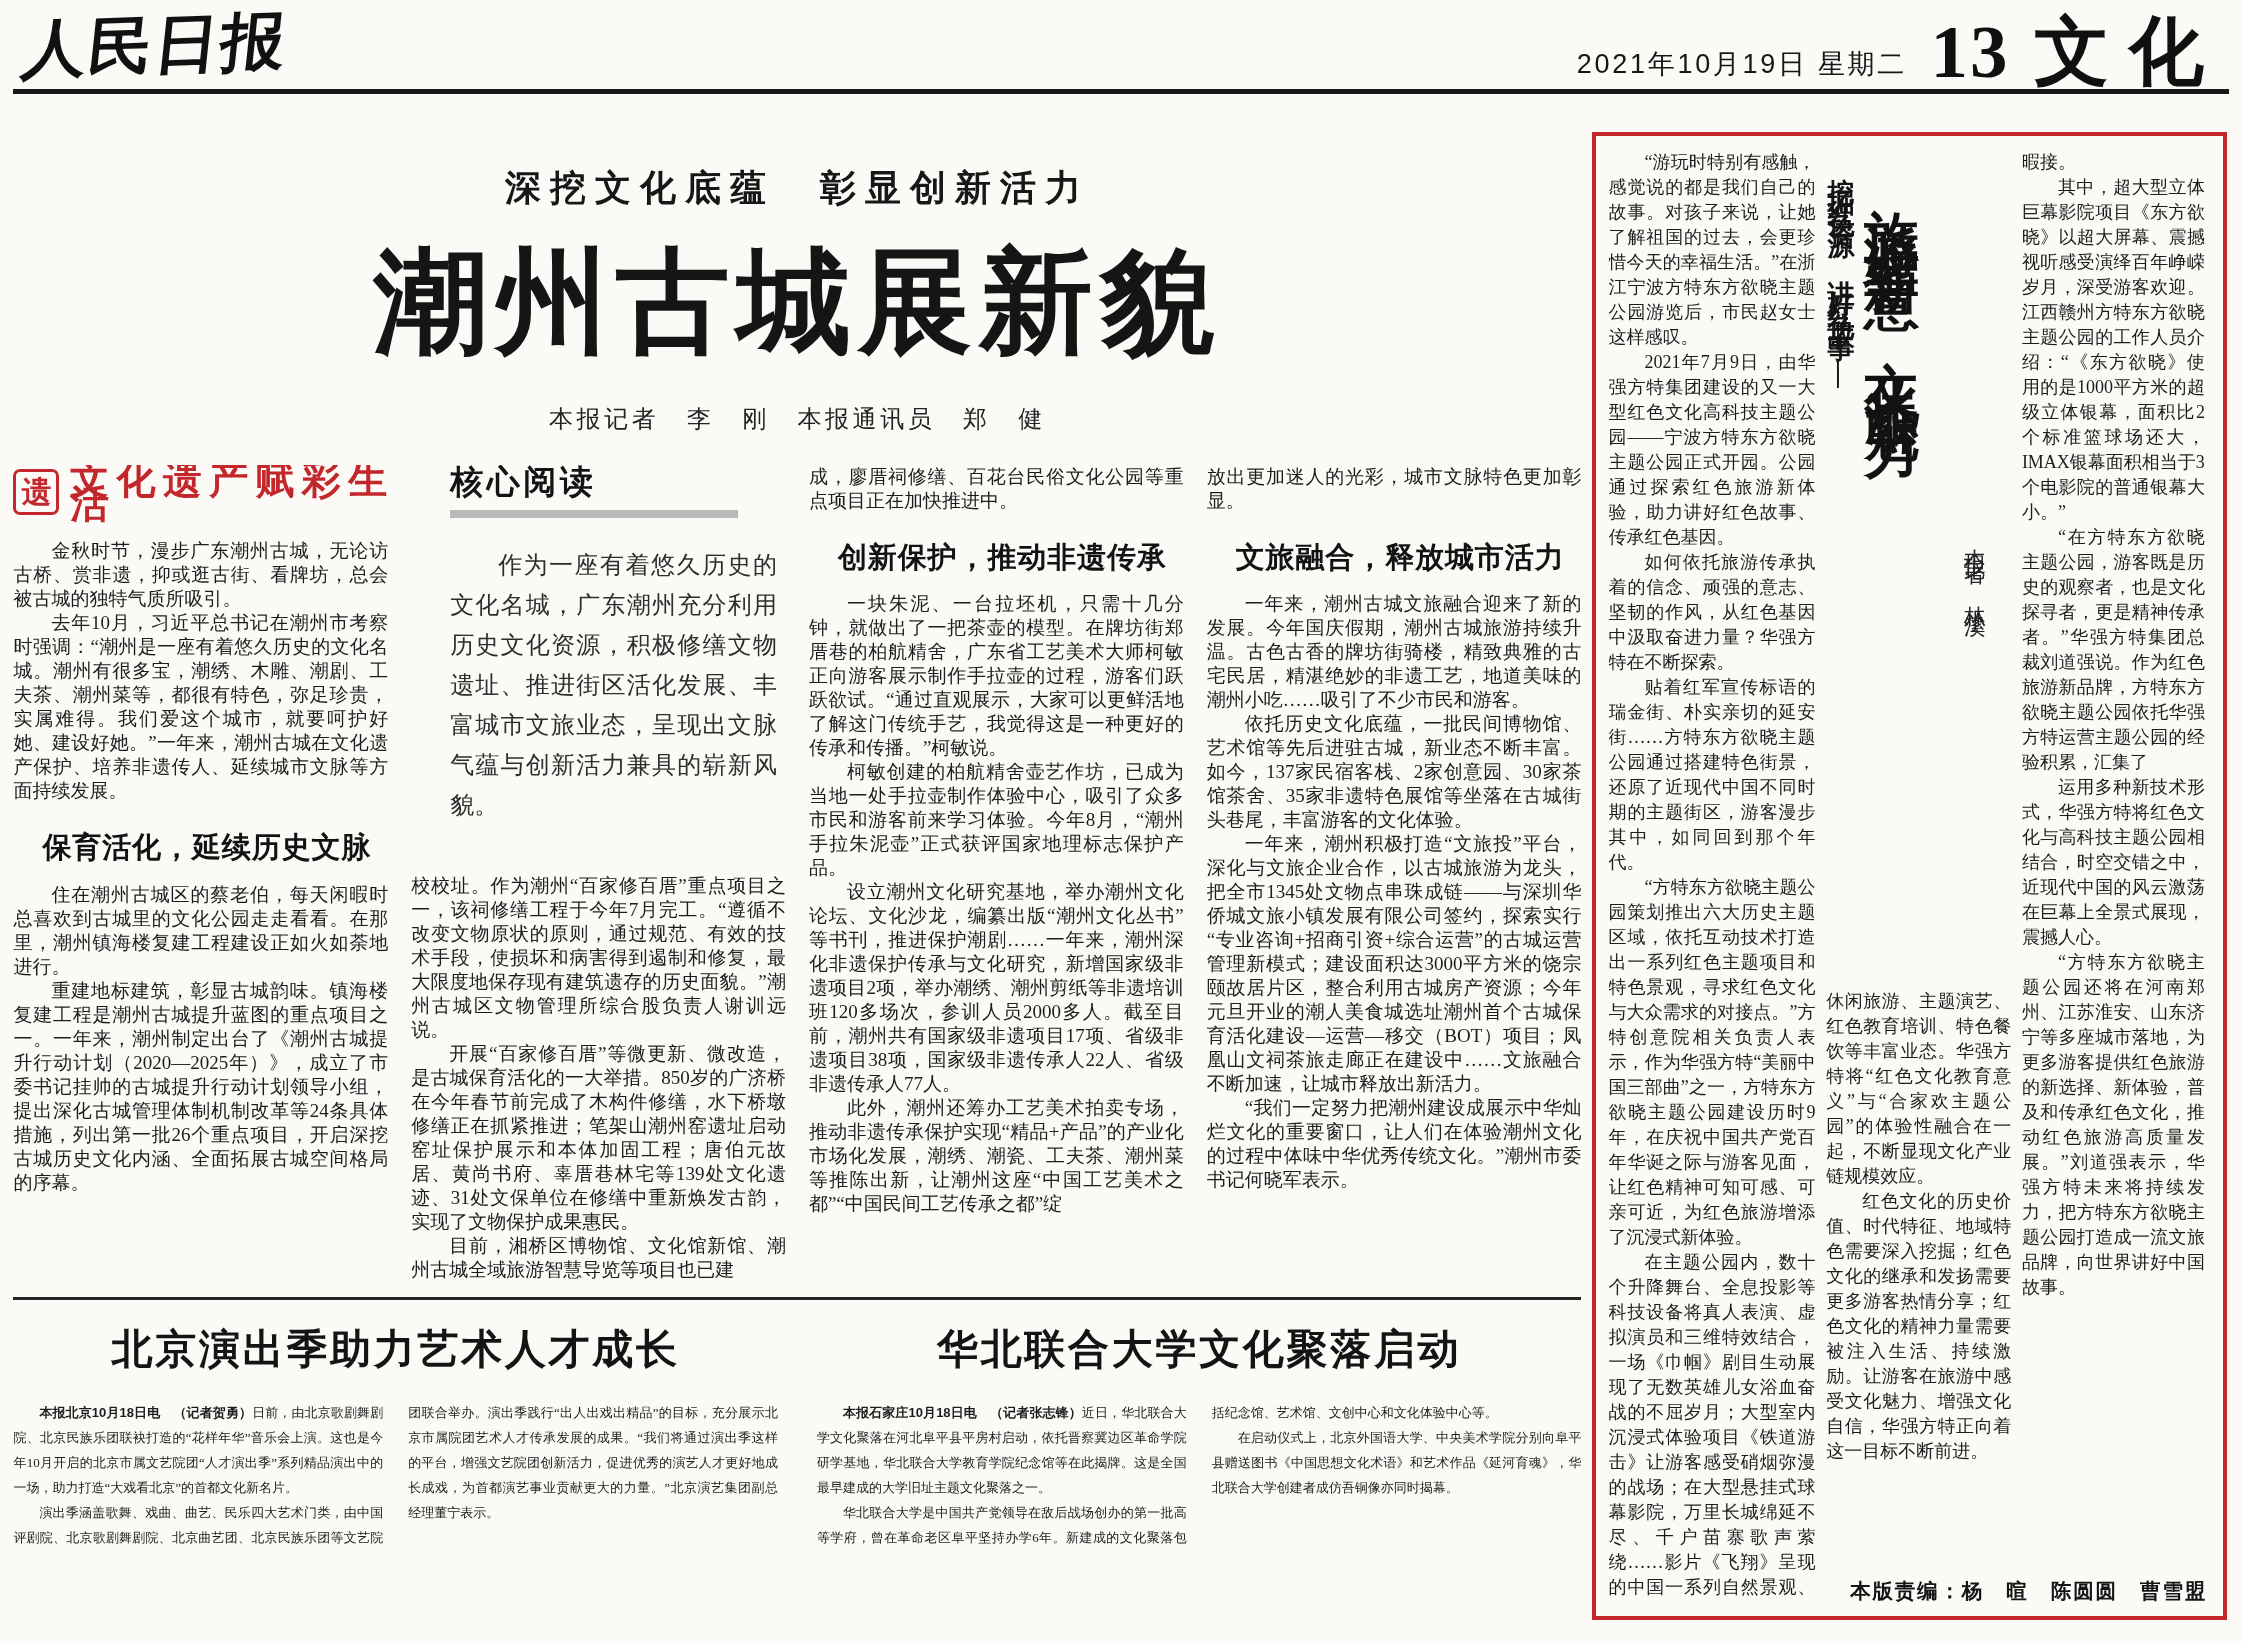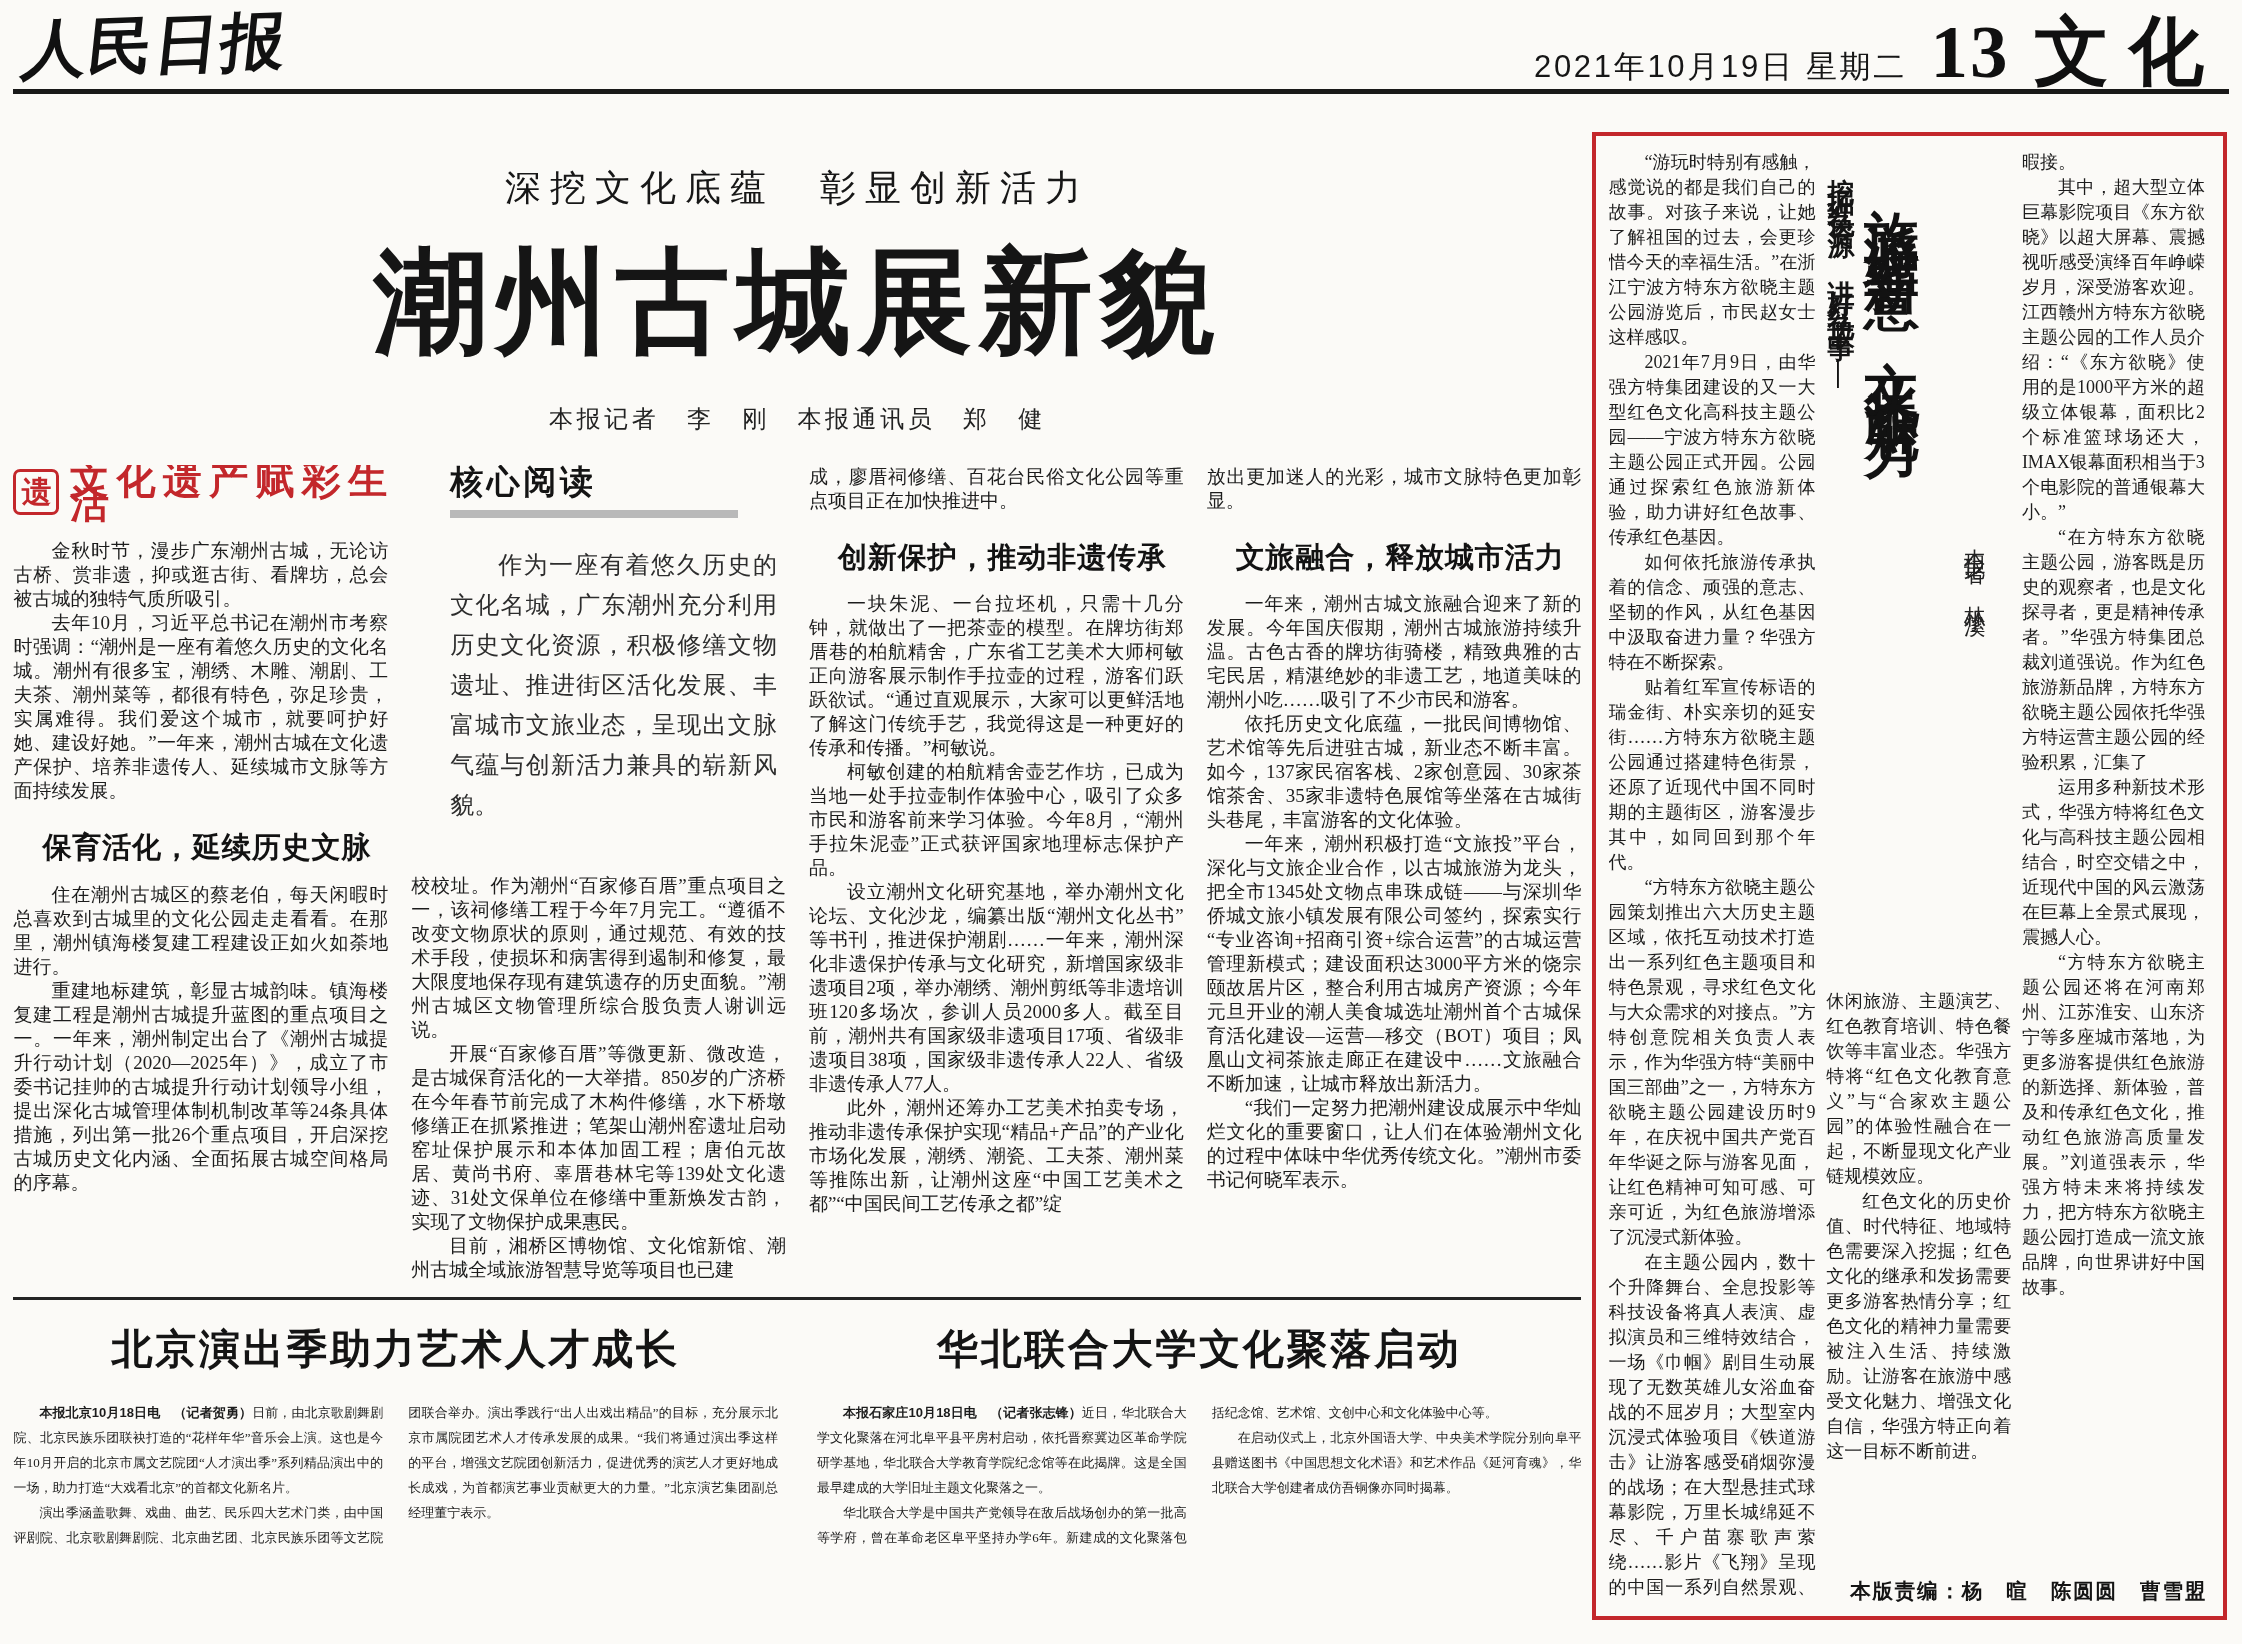--- a/index.html
+++ b/index.html
@@ -15,33 +15,33 @@
     font-family:var(--serif);overflow:hidden;
   }
   
   #masthead{
     position:absolute;left:23px;top:1.8px;font-family:var(--serif);
     font-weight:bold;font-size:64px;letter-spacing:1.8px;transform:skewX(-8deg) rotate(-2deg);
     color:#111;
   }
   #dateline{
     position:absolute;right:336px;top:46px;font-family:var(--sans);
-    font-size:31px;color:#161616;letter-spacing:2.7px;
+    font-size:27px;color:#161616;letter-spacing:2.7px;
   }
   #pageinfo{
     position:absolute;right:19.6px;top:1.8px;font-family:var(--serif);font-weight:bold;color:#101010;
     font-size:75px;letter-spacing:1.8px;display:flex;align-items:center;gap:25px;
   }
   #pageinfo .section{letter-spacing:19.6px;}
   #header-rule{position:absolute;left:13.4px;top:89px;width:2216px;height:4.5px;background:#191919;}
 
   
   #main{position:absolute;left:13.4px;top:100px;width:1568px;height:1194px;}
   .kicker{margin-top:64px;text-align:center;font-family:var(--sans);font-size:36px;
-    font-weight:400;letter-spacing:9px;color:#171717;}
+    font-weight:700;letter-spacing:9px;color:#171717;}
   .headline{margin-top:12.5px;text-align:center;font-family:var(--sans);font-weight:900;
     font-size:114px;letter-spacing:7.1px;color:#151515;}
   .byline{margin-top:23px;text-align:center;font-size:24px;color:#222;letter-spacing:3.6px;}
   .cols{display:flex;gap:23px;margin-top:30px;height:854px;}
   .col{flex:1;overflow:hidden;text-align:justify;font-size:19px;line-height:24px;color:#1c1c1c;}
   .col p{text-indent:2em;}
   .col p.cont{text-indent:0;}
   .subhead{font-family:var(--sans);font-weight:bold;font-size:29px;line-height:1.2;
     color:#121212;margin:27px 0 18px 0;text-indent:1em;letter-spacing:0.9px;}
   .series{display:flex;align-items:center;gap:10.7px;margin:3.6px 0 23px 0;}

